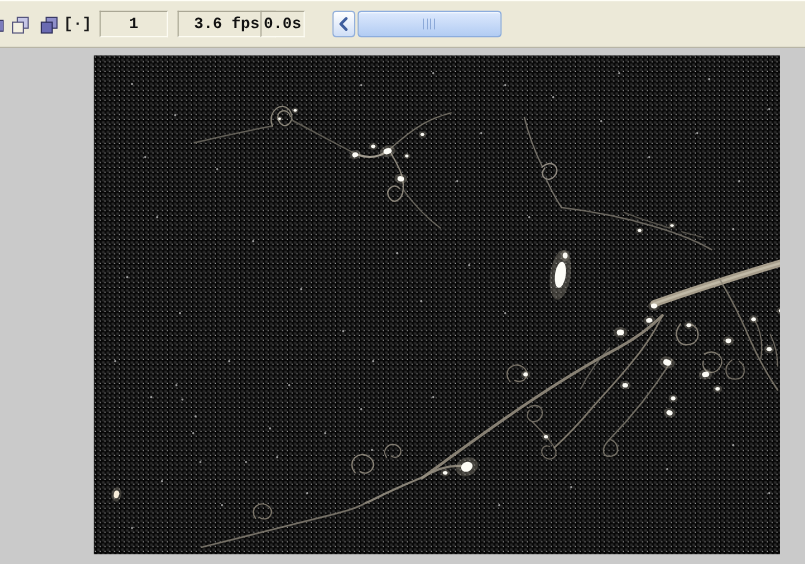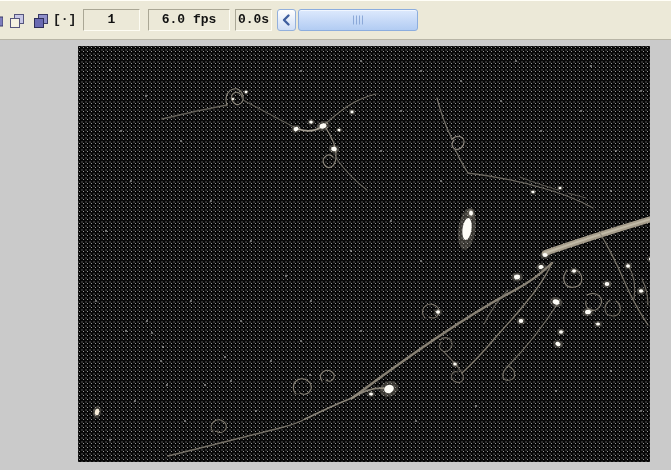--- a/index.html
+++ b/index.html
@@ -12,21 +12,21 @@
   .tbtn{position:absolute;top:8px;width:20px;height:22px;border:none;
         background:transparent;padding:0;cursor:pointer;}
   .tbtn svg{display:block;margin:2px auto 0;}
   .field{position:absolute;top:8px;height:22px;box-sizing:border-box;
          background:#ece9d8;
          border:1px solid;border-color:#aaa795 #fdfcf3 #fdfcf3 #aaa795;
          font-family:"Liberation Mono",monospace;font-weight:bold;
          font-size:13px;color:#111;text-align:center;line-height:20px;}
   .f-frame{left:83px;width:57px;}
   .f-fps{left:148px;width:82px;}
-  .f-time{left:235px;width:37px;}
+  .f-time{left:217px;width:37px;}
   .centerglyph{font-family:"Liberation Mono",monospace;font-weight:bold;
          font-size:13px;color:#1a1a1a;line-height:20px;display:block;
          text-align:center;margin-top:0;}
   
   .sb-left{position:absolute;left:277px;top:8px;width:19px;height:22px;
            box-sizing:border-box;border:1px solid #93b0dc;border-radius:3px;
            background:linear-gradient(#ffffff,#cfdef6);padding:0;cursor:pointer;}
   .sb-left svg{display:block;margin:0 auto;}
   .sb-thumb{position:absolute;left:298px;top:8px;width:120px;height:22px;
             box-sizing:border-box;border:1px solid #8cadde;border-radius:3px;
@@ -65,21 +65,21 @@
       <rect x="5.5" y="1.5" width="9" height="9" fill="#8f8fca" stroke="#3a3a66"></rect>
       <rect x="1.5" y="5.5" width="9" height="9" fill="#6a6ab2" stroke="#2e2e5a"></rect>
     </svg>
   </button>
 
   <button class="tbtn" style="left:53px">
     <span class="centerglyph">[·]</span>
   </button>
 
   <div class="field f-frame">1</div>
-  <div class="field f-fps">6.0 fps</div>
+  <div class="field f-fps">3.6 fps</div>
   <div class="field f-time">0.0s</div>
 
   <button class="sb-left">
     <svg width="15" height="18" viewBox="0 0 15 18">
       <polyline points="9.5,4.5 5,9 9.5,13.5" fill="none" stroke="#3f5e9e" stroke-width="2.4" stroke-linecap="round" stroke-linejoin="round"></polyline>
     </svg>
   </button>
 
   <div class="sb-thumb">
     <div class="grip"></div>

